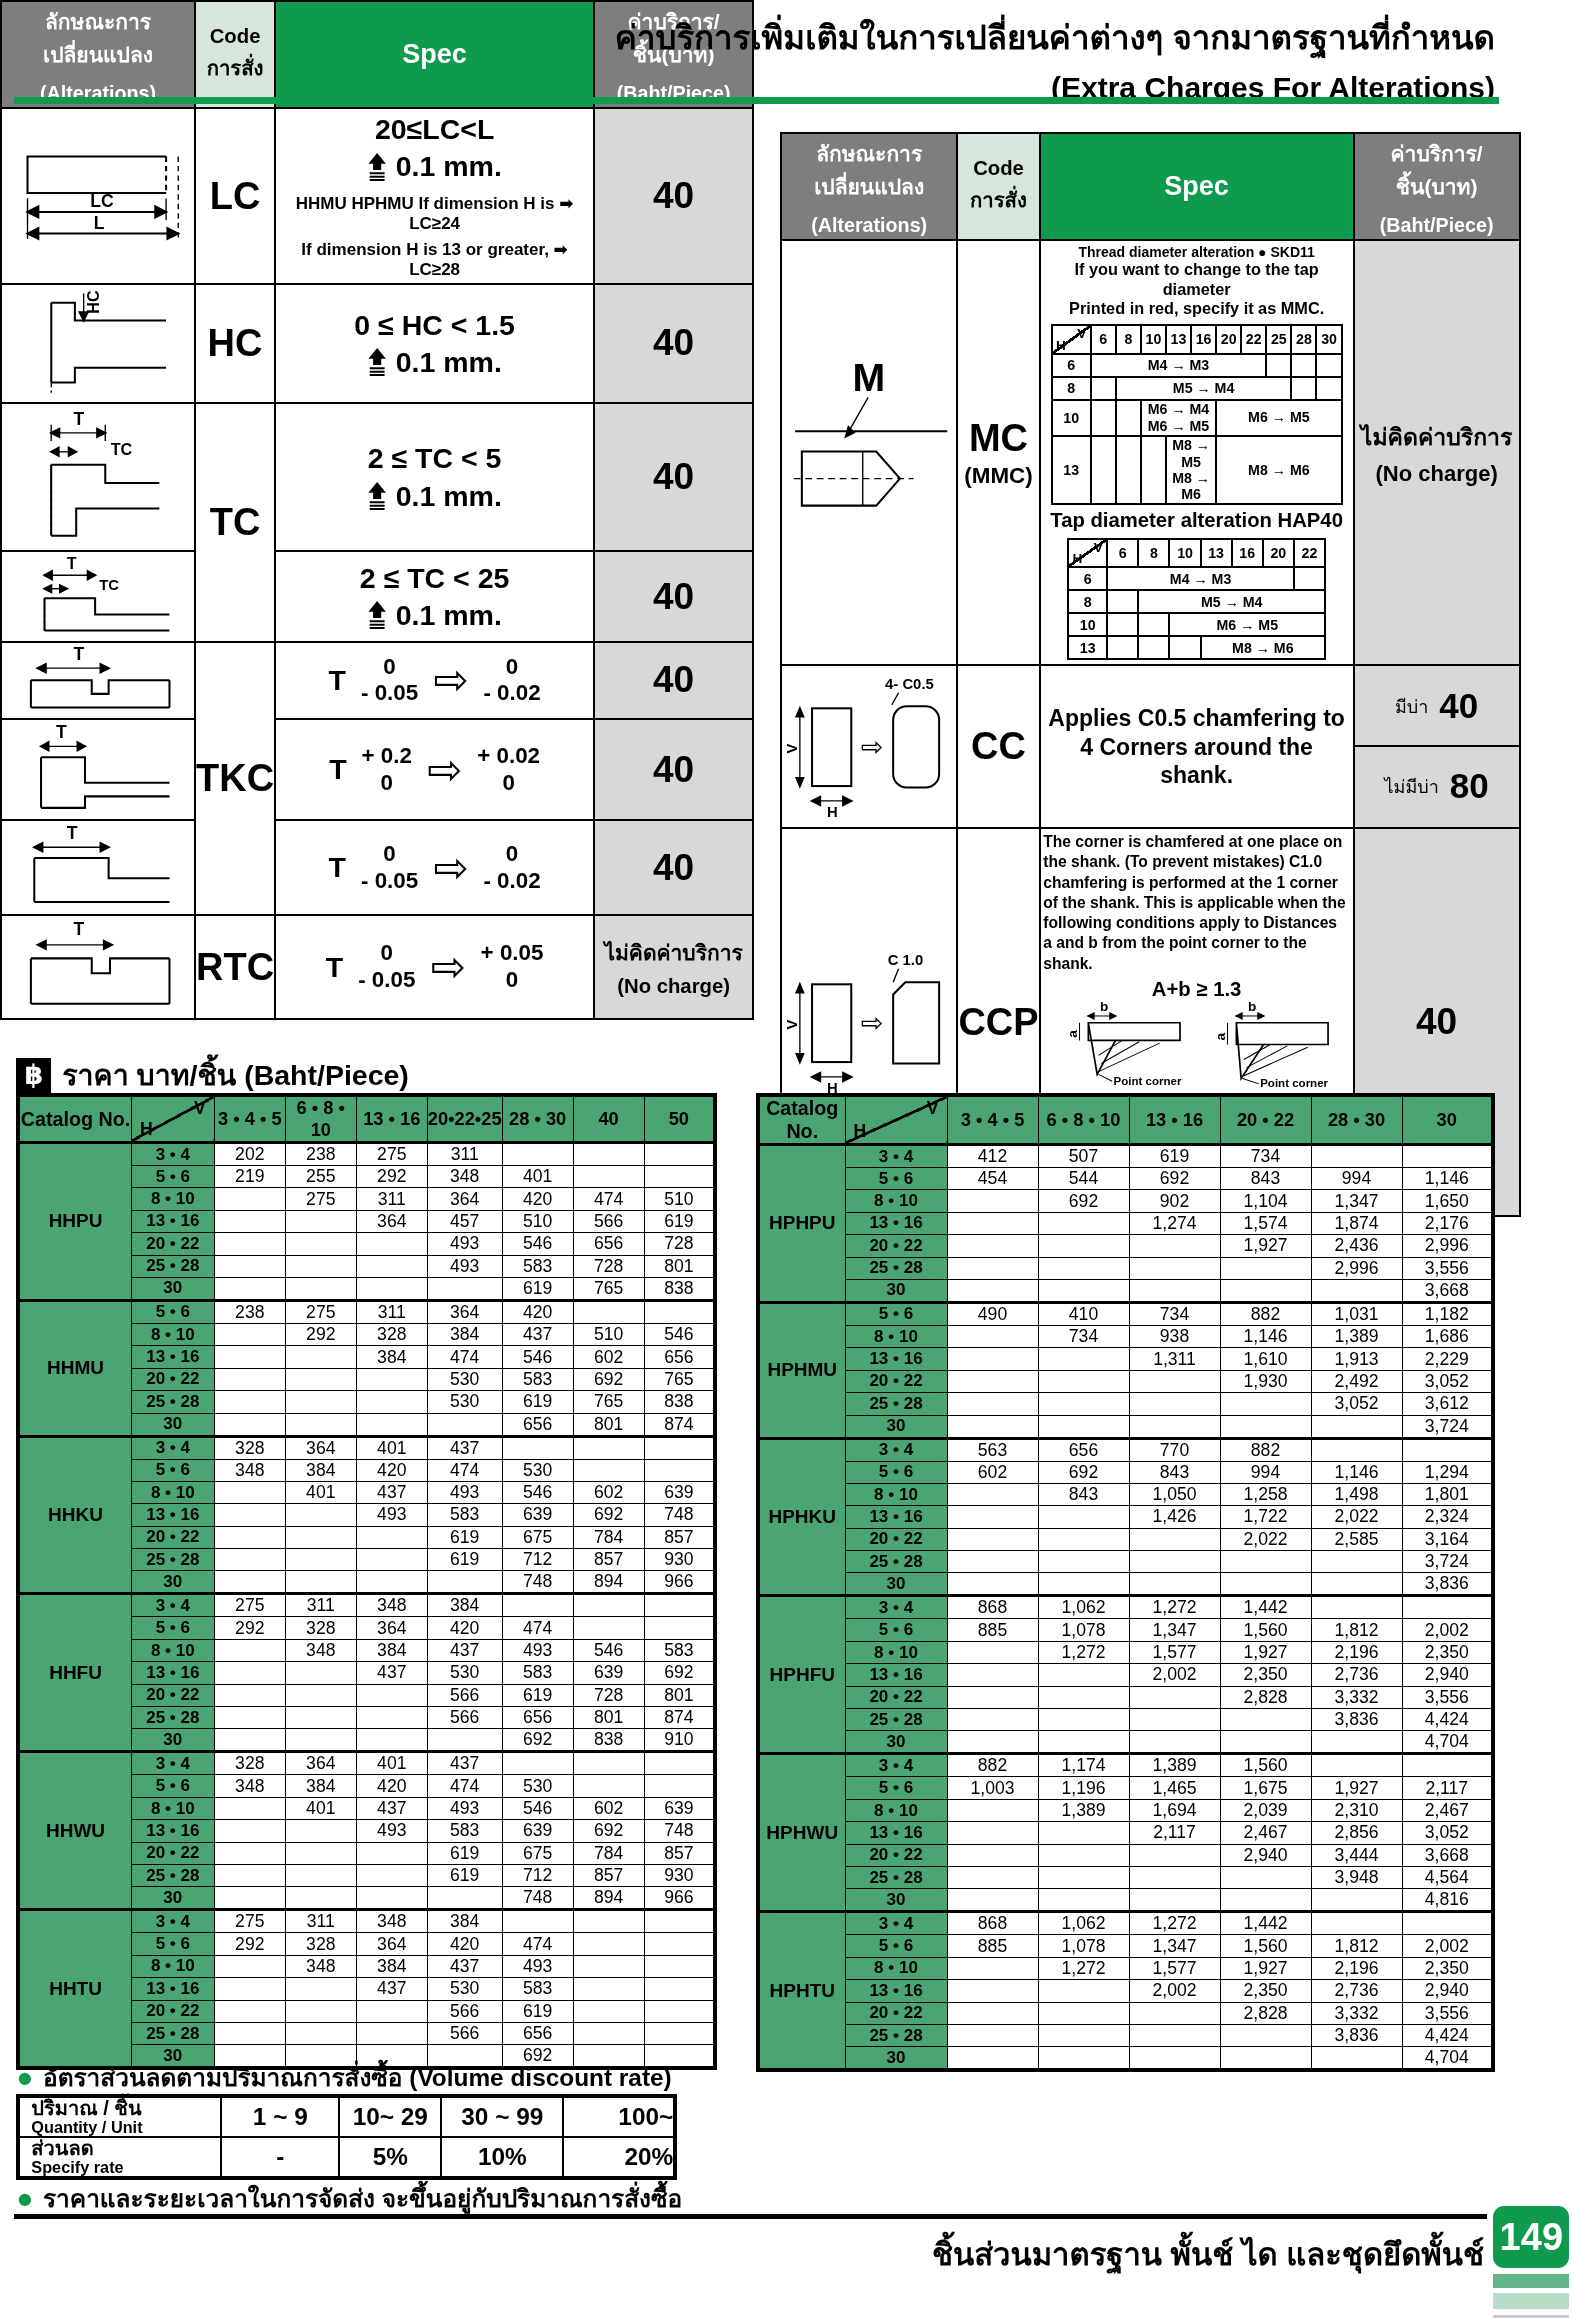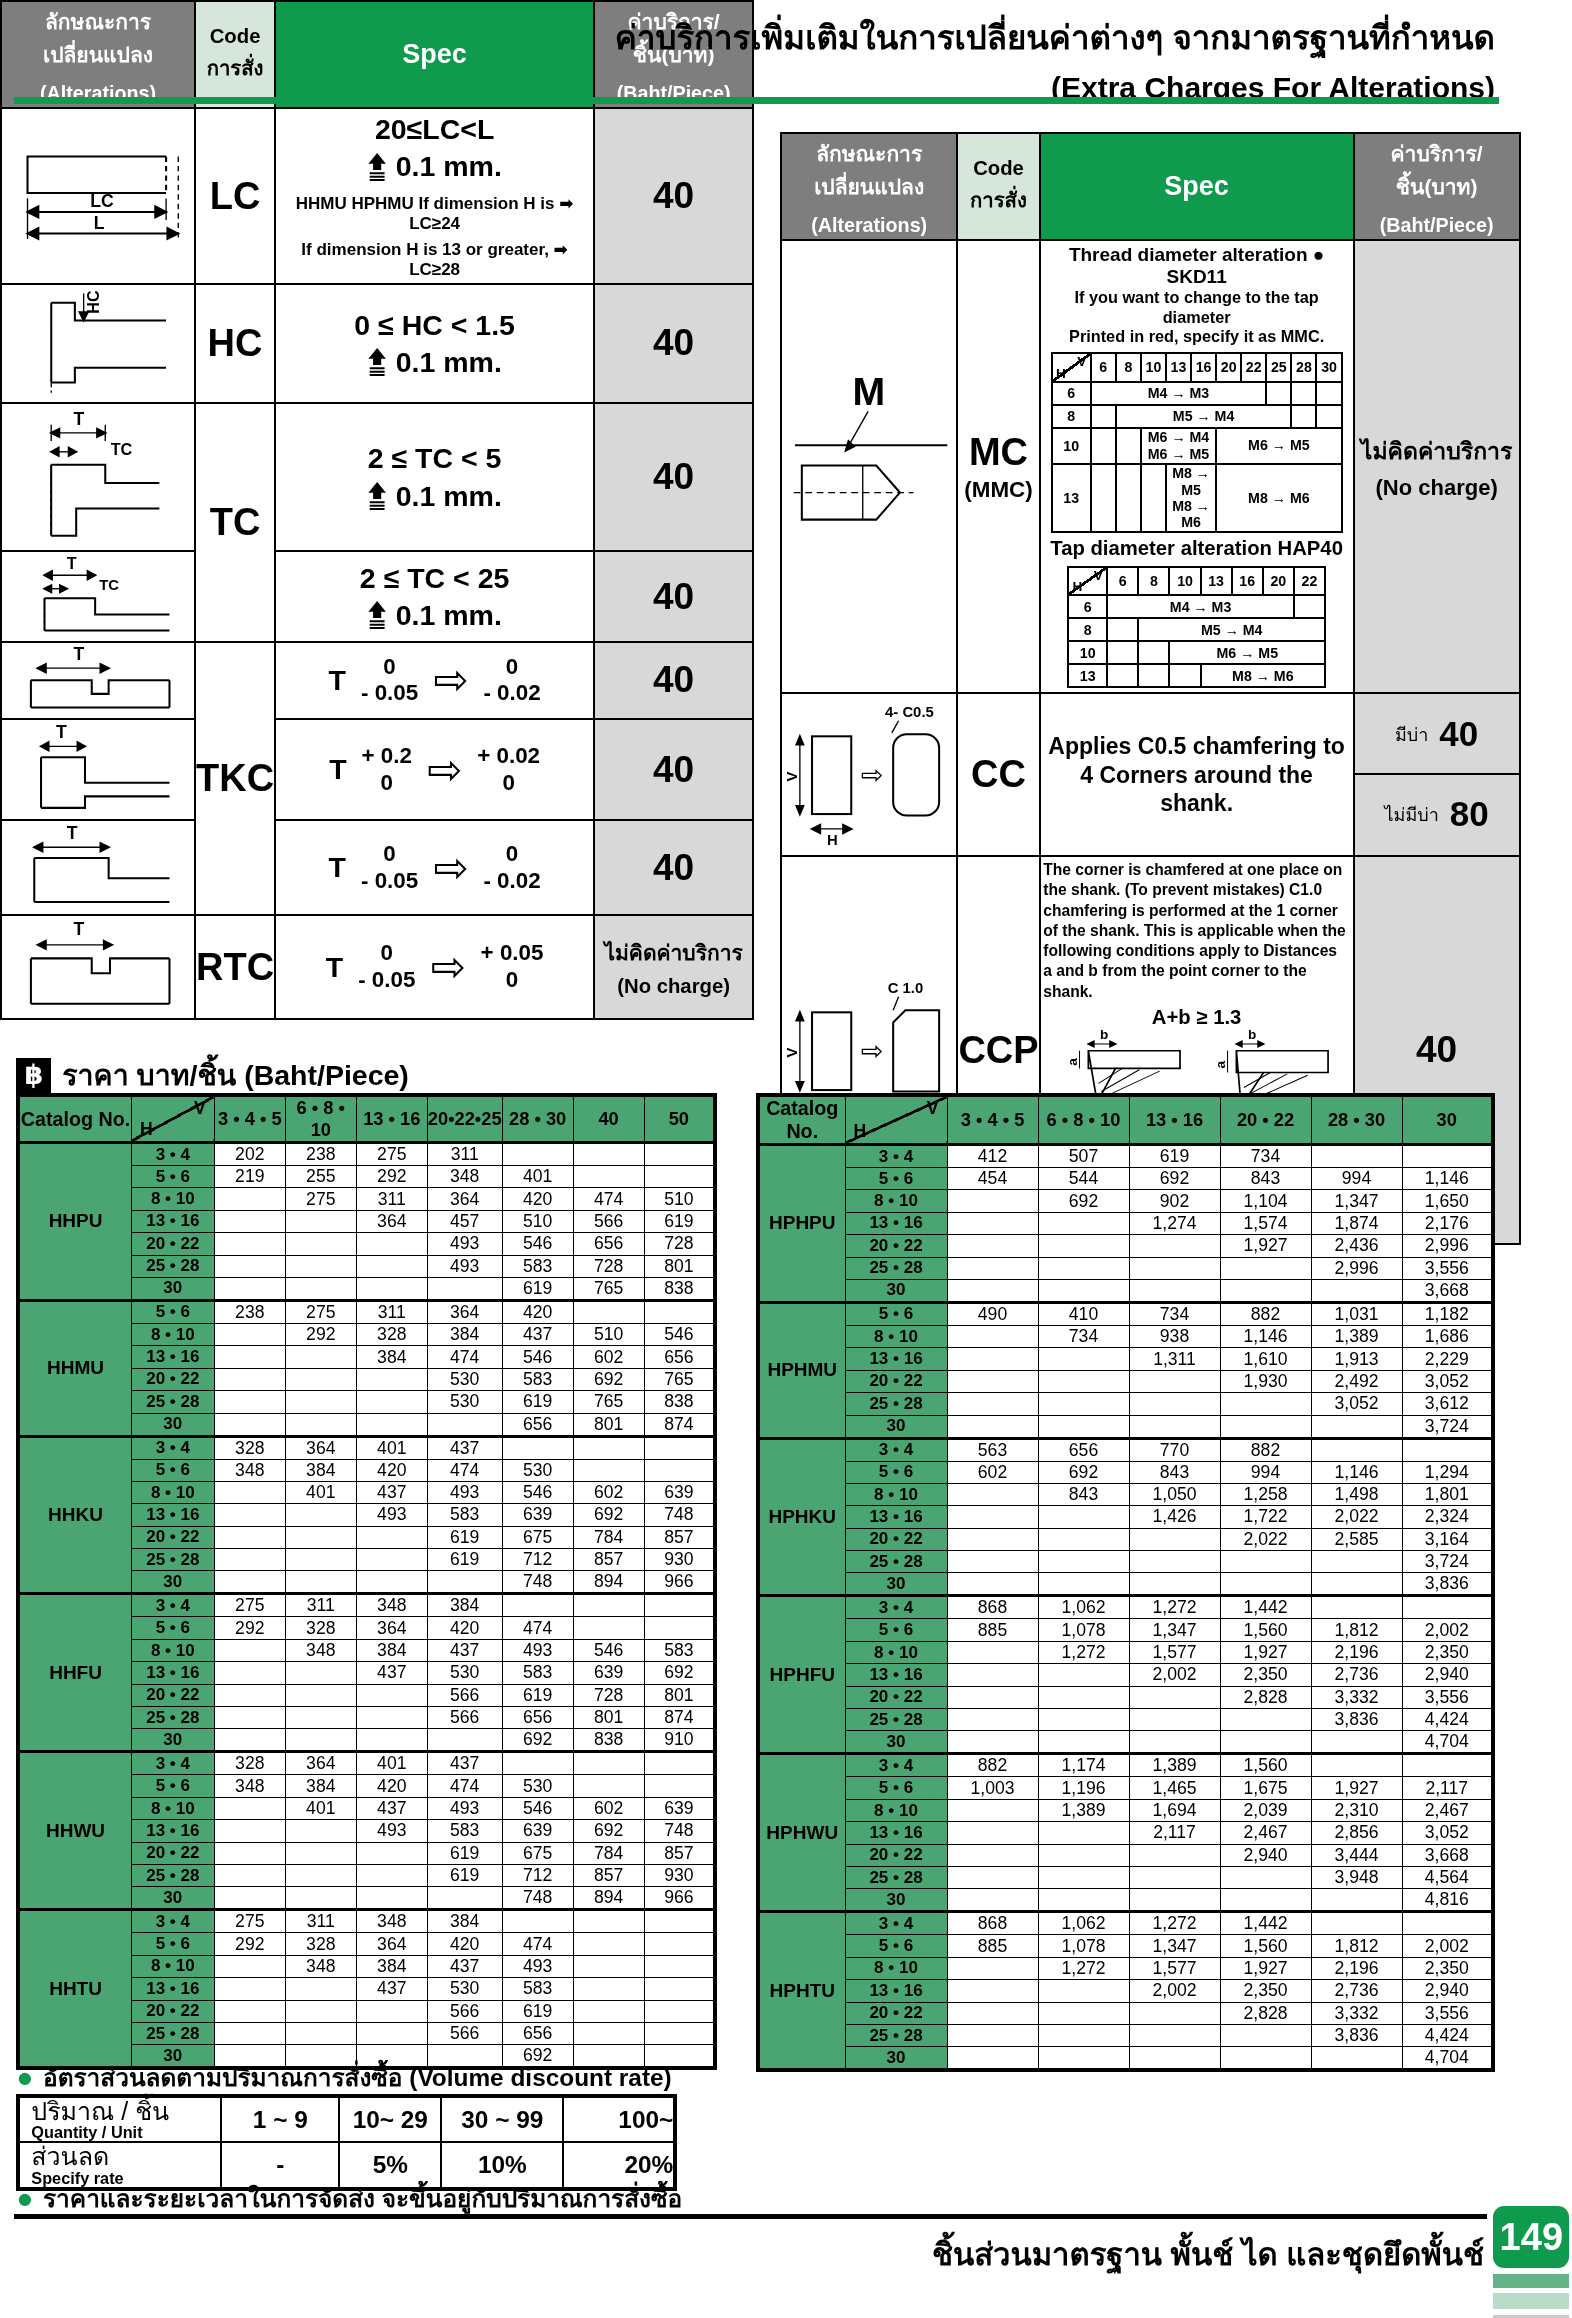--- a/index.html
+++ b/index.html
@@ -45,21 +45,21 @@
   svg text{font-family:"Liberation Sans","DejaVu Sans",sans-serif;}
 
   
   td.ccprice{padding:0!important;background:var(--pgray);}
   .ccp1,.ccp2{display:flex;align-items:center;justify-content:center;gap:11px;height:79px;}
   .ccp1{border-bottom:2.7px solid #000;}
   .ccp1 .lbl,.ccp2 .lbl{font-size:18px;font-weight:normal;}
   .ccp1 .num,.ccp2 .num{font-size:35px;font-weight:bold;}
 
   
-  .mcblock .mtitle{font-size:19px;font-weight:bold;}
+  .mcblock .mtitle{font-size:14px;font-weight:bold;}
   .mcblock .mnote{font-size:16.3px;font-weight:bold;line-height:1.2;}
   .mcblock .msub{font-size:20.3px;font-weight:bold;margin-top:4.1px;}
   table.mini{border-collapse:collapse;margin:5.4px auto 1.4px auto;table-layout:fixed;}
   .mini th,.mini td{border:2px solid #000;font-weight:bold;text-align:center;background:#fff;padding:0.7px;}
   .mini .colh{font-size:14.2px;height:28.5px;}
   .mini-skd{width:292px;}
   .mini-skd .colh{width:25px;}
   .mini-hap{width:259px;}
   .mini-hap .colh{width:31px;}
   .mini .hh{width:39px;font-size:14.2px;height:23px;}
@@ -99,21 +99,21 @@
 
   
   .bnote{position:absolute;left:16.3px;display:flex;align-items:center;gap:9.5px;}
   .bnote .bdot{color:var(--green);font-size:28.5px;line-height:1;}
   .bnote .btx{font-size:24.4px;font-weight:bold;}
   #noteDiscount{top:2058px;}
   #noteShipping{top:2179px;}
   table.disc{position:absolute;left:16.3px;top:2094px;border-collapse:collapse;border:4.7px solid #000;}
   .disc td{border:2.7px solid #000;text-align:center;height:41px;}
   .disc td.dl{width:203px;text-align:left;padding-left:11px;line-height:1.05;}
-  .disc .dth{font-size:25px;font-weight:normal;display:block;}
+  .disc .dth{font-size:20px;font-weight:bold;display:block;}
   .disc .den{font-size:16.3px;font-weight:bold;display:block;}
   .disc td.dv{font-size:24.4px;font-weight:bold;}
   .disc td.c1{width:118px;}.disc td.c2{width:102px;}.disc td.c3{width:122px;}.disc td.c4{width:112px;text-align:right;}
 
   
   #footRule{position:absolute;left:13.6px;top:2214px;width:1473px;height:4.7px;background:#000;}
   #footText{position:absolute;right:88px;top:2229px;font-size:31px;font-weight:bold;}
   #pageTab{position:absolute;right:2.7px;top:2206px;width:76px;height:62px;background:var(--green);color:#fff;
            font-size:38px;font-weight:bold;display:flex;align-items:center;justify-content:center;border-radius:11px;}
   .band{position:absolute;right:2.7px;width:76px;}

